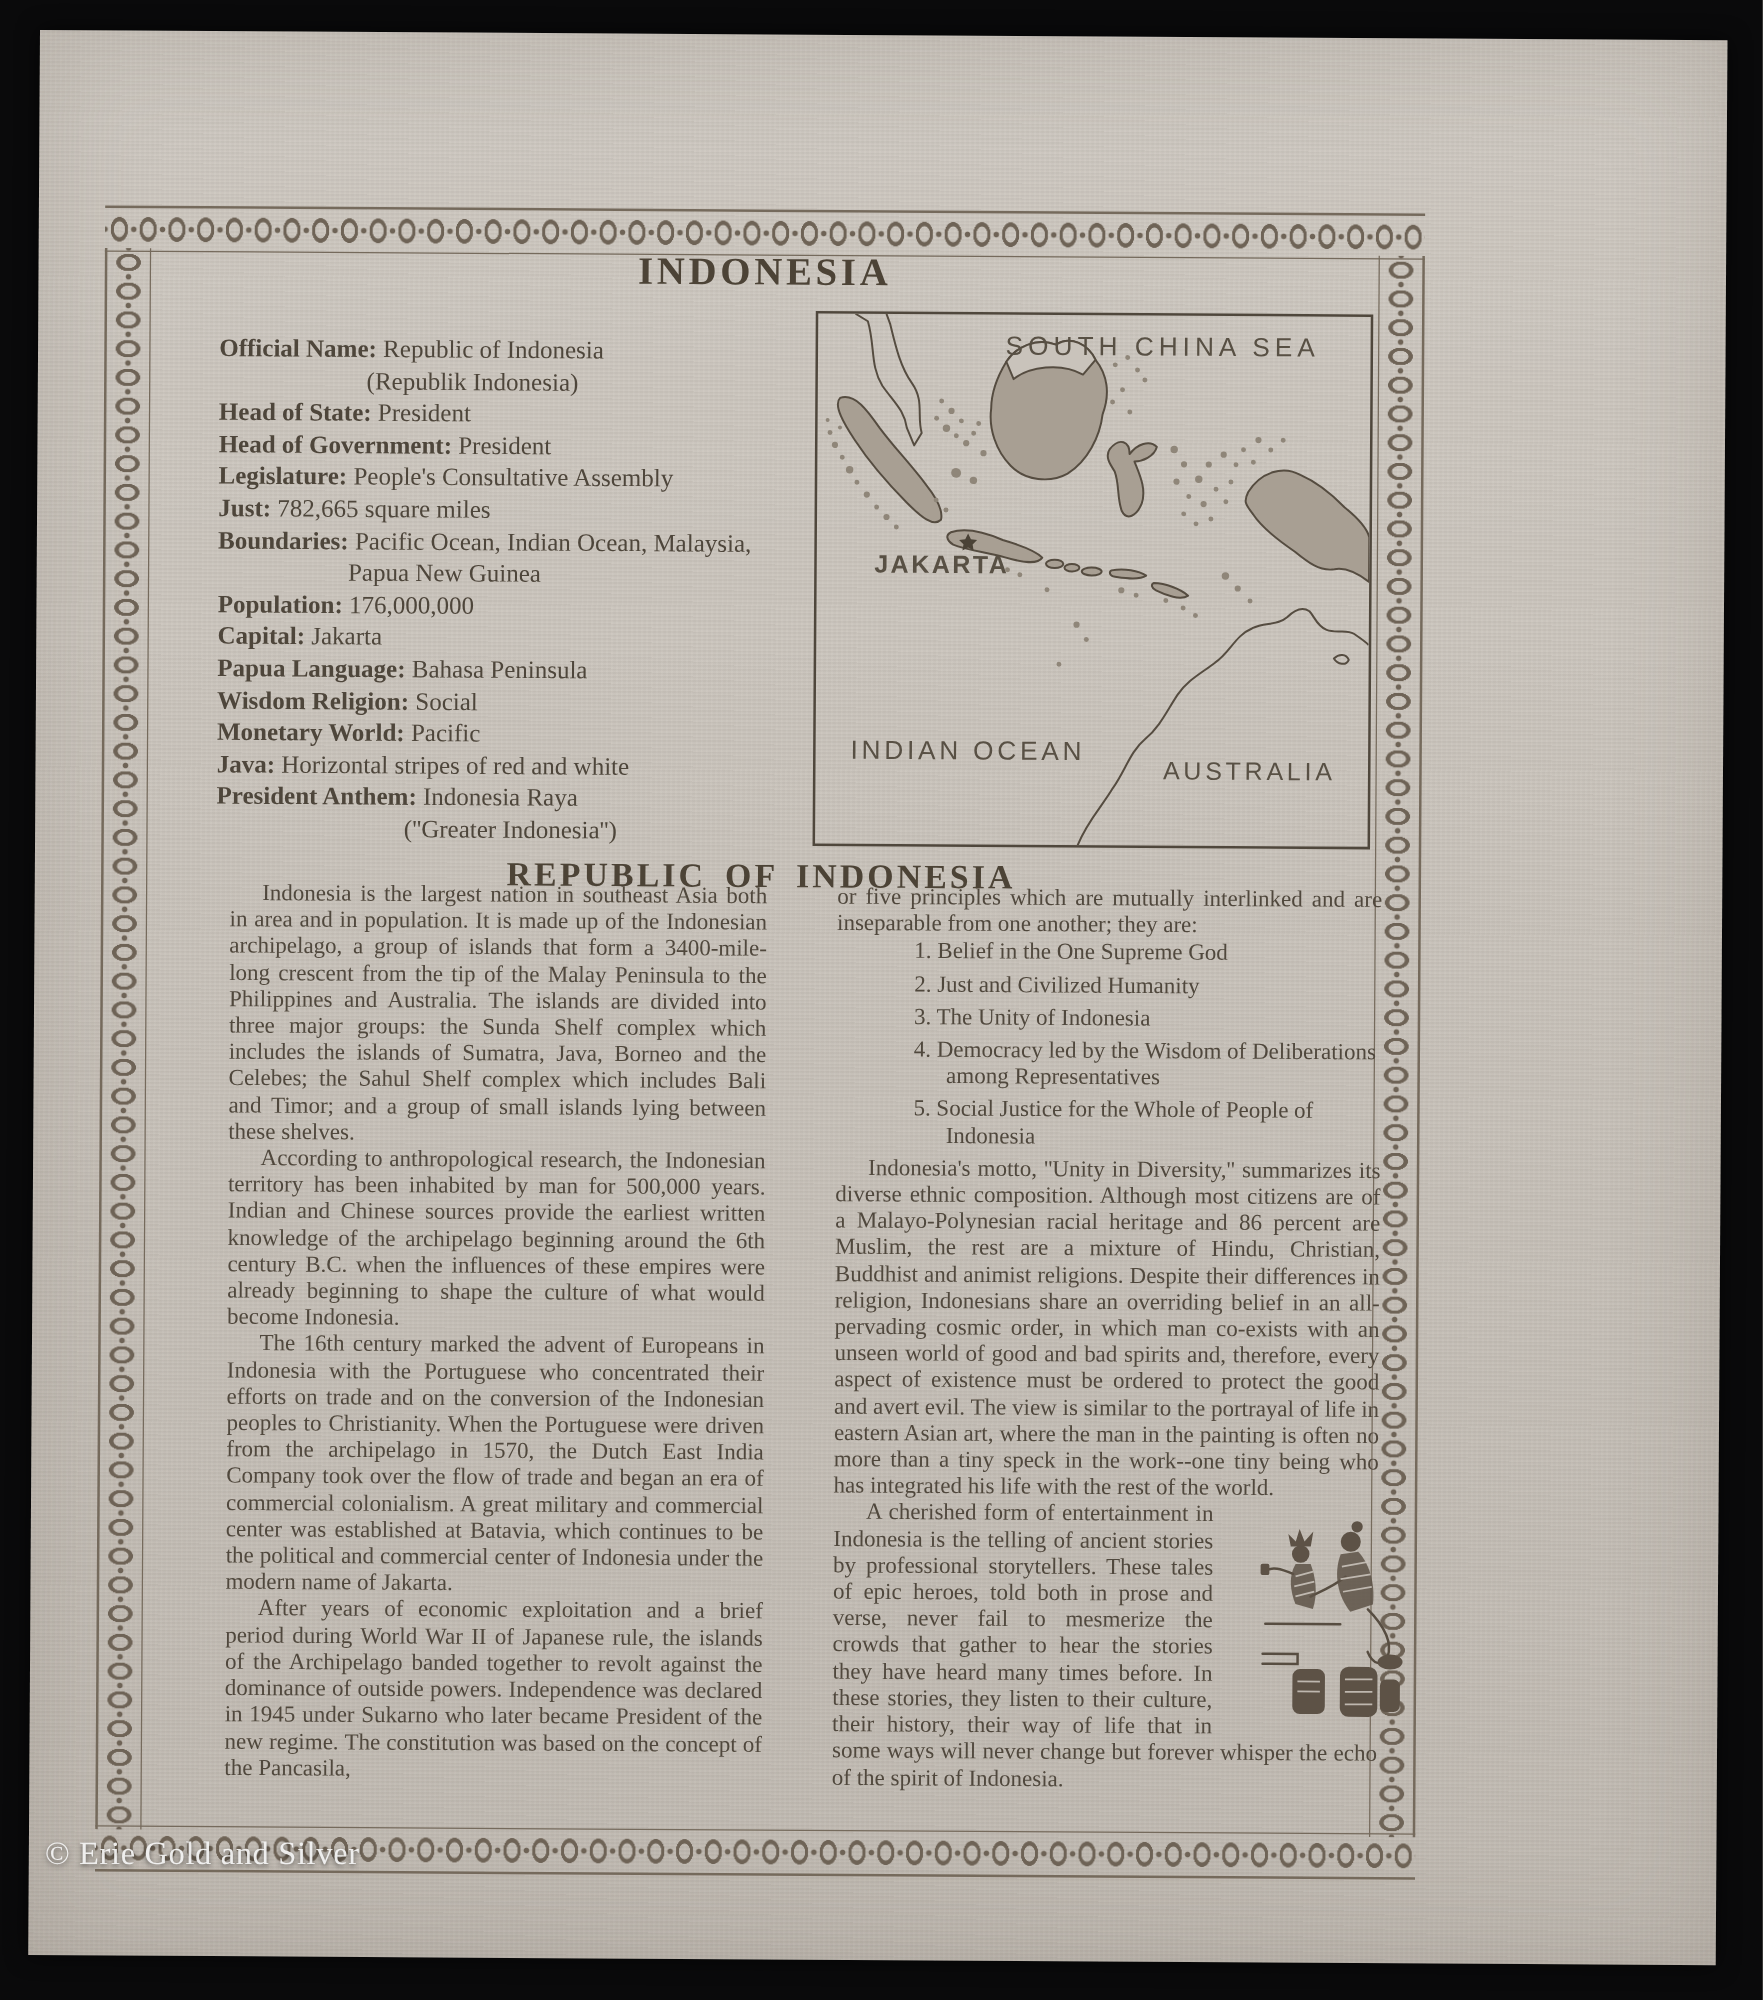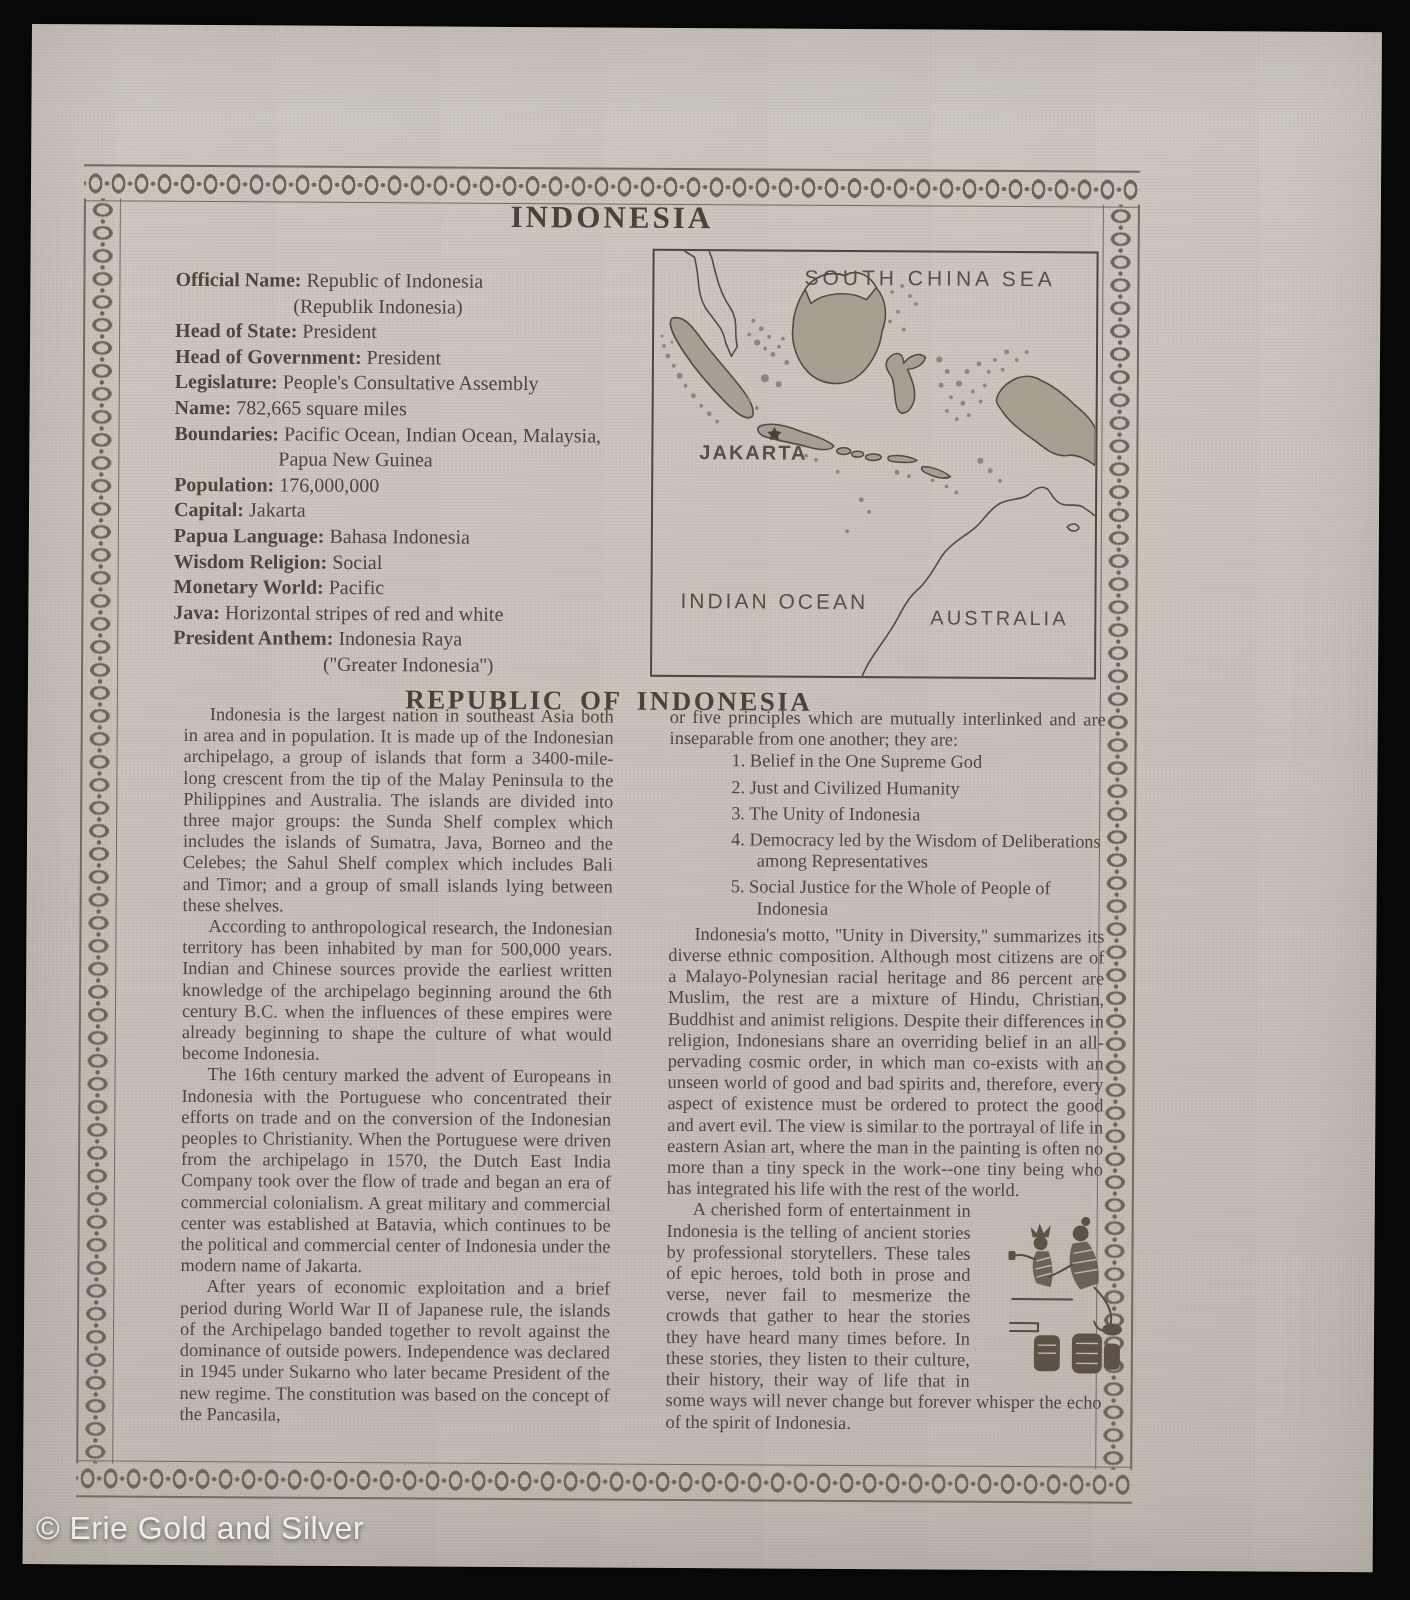--- a/index.html
+++ b/index.html
@@ -85,22 +85,22 @@
   .indent{text-indent:26px;}
   .principles{margin:1px 0 3px 0;}
   .principle{margin:0 0 5px 62px;padding-left:26px;text-indent:-26px;text-align:left;}
 
   
   .illo{float:right;width:122px;height:172px;margin:2px 0 2px 10px;}
   .illo svg{width:100%;height:100%;}
 
   
   .watermark{
-    position:absolute;left:36px;top:1510px;
-    font-family:Liberation Sans, sans-serif;font-size:32px;color:rgba(245,245,245,0.93);
+    position:absolute;left:36px;top:1468px;
+    font-family:Liberation Serif, serif;font-size:26px;color:rgba(245,245,245,0.93);
     text-shadow:0 2px 4px rgba(0,0,0,0.55);letter-spacing:0.5px;
   }
 </style>
 </head>
 <body>
 
 <div class="card">
 
   <div class="frame">
     <div class="fstrip f-top"></div>
@@ -123,39 +123,39 @@
     </div>
     <div class="fact">
       <span class="flabel">Head of Government:</span>
       <span class="fvalue">President</span>
     </div>
     <div class="fact">
       <span class="flabel">Legislature:</span>
       <span class="fvalue">People's Consultative Assembly</span>
     </div>
     <div class="fact">
-      <span class="flabel">Name:</span>
+      <span class="flabel">Just:</span>
       <span class="fvalue">782,665 square miles</span>
     </div>
     <div class="fact">
       <span class="flabel">Boundaries:</span>
       <span class="fvalue">Pacific Ocean, Indian Ocean, Malaysia,</span>
       <span class="fcont pl104">Papua New Guinea</span>
     </div>
     <div class="fact">
       <span class="flabel">Population:</span>
       <span class="fvalue">176,000,000</span>
     </div>
     <div class="fact">
       <span class="flabel">Capital:</span>
       <span class="fvalue">Jakarta</span>
     </div>
     <div class="fact">
       <span class="flabel">Papua Language:</span>
-      <span class="fvalue">Bahasa Indonesia</span>
+      <span class="fvalue">Bahasa Peninsula</span>
     </div>
     <div class="fact">
       <span class="flabel">Wisdom Religion:</span>
       <span class="fvalue">Social</span>
     </div>
     <div class="fact">
       <span class="flabel">Monetary World:</span>
       <span class="fvalue">Pacific</span>
     </div>
     <div class="fact">

